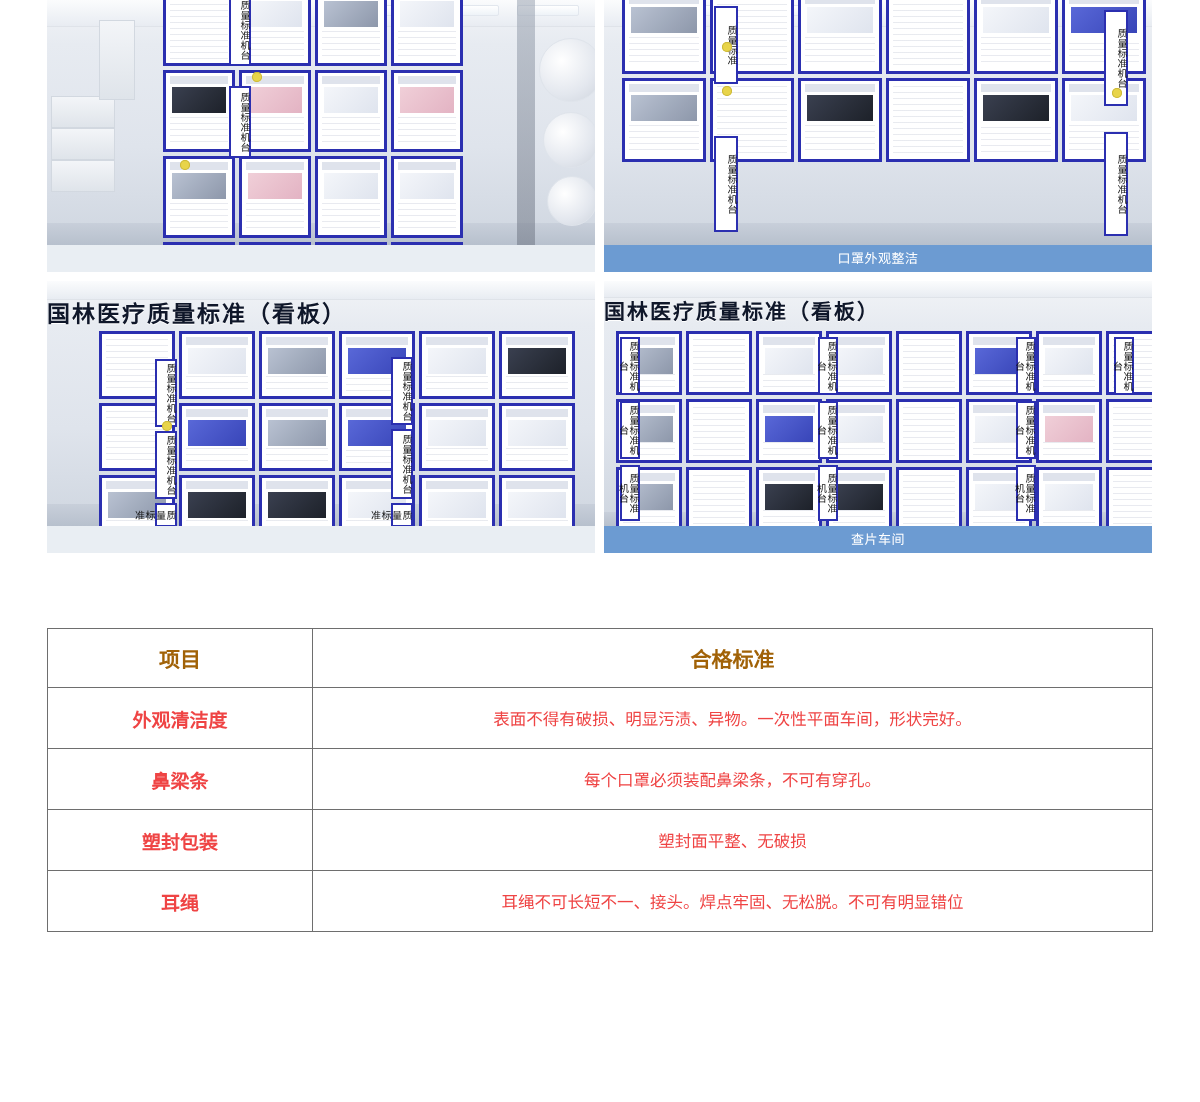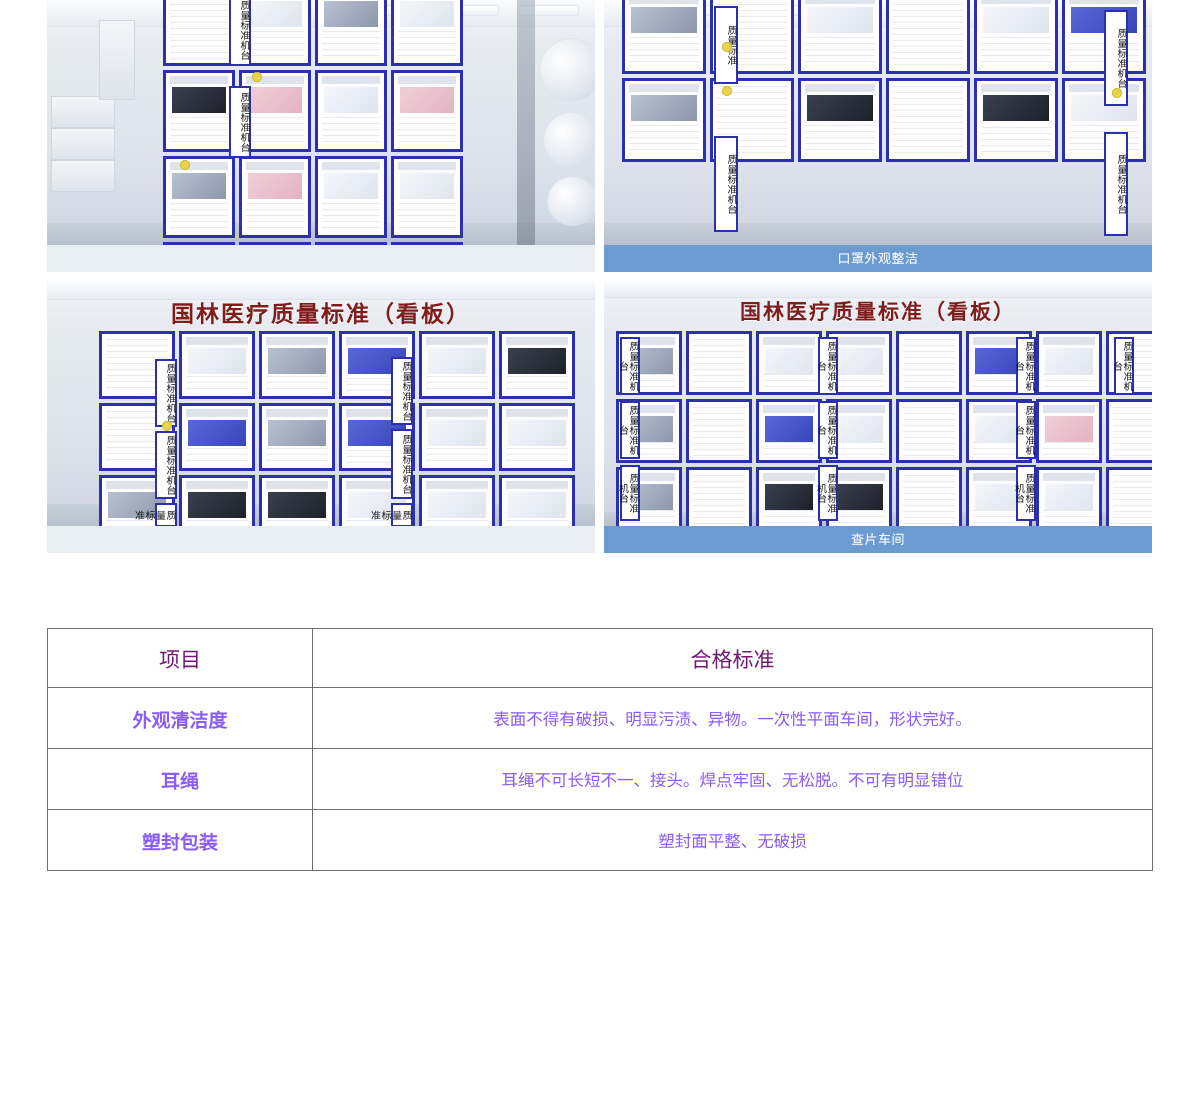--- a/index.html
+++ b/index.html
@@ -84,24 +84,23 @@
     left: 0; right: 0; bottom: 0;
     height: 22px;
     background: linear-gradient(180deg,#c8cfda, #b7c0cd);
   }
 
   
   .board-title {
     position: absolute;
     top: 14px;
     left: 0; right: 0;
-    text-align: center;
     font-size: 23px;
     font-weight: bold;
-    color: #7f1d1d;
+    color: #0f172a;
     letter-spacing: 2px;
     text-shadow: 0 1px 0 #fff;
   }
   .board-title.small { font-size: 21px; }
 
   
   .frames {
     position: absolute;
     display: grid;
     gap: 4px;
@@ -190,27 +189,27 @@
   }
   table th, table td {
     border: 1px solid #6e6e6e;
     text-align: center;
     vertical-align: middle;
     padding: 0 10px;
   }
   table th {
     height: 58px;
     font-size: 21px;
-    font-weight: normal;
-    color: #701a75;
+    font-weight: bold;
+    color: #a16207;
   }
   table td {
     height: 60px;
     font-size: 16.5px;
-    color: #8b5cf6;
+    color: #ef4444;
   }
   td.item-col { font-size: 19px; font-weight: bold; }
   col.c1 { width: 265px; }
 </style>
 </head>
 <body>
 
 <div class="page">
 
   <div class="photo-grid">
@@ -631,24 +630,28 @@
           <th>项目</th>
           <th>合格标准</th>
         </tr>
       </thead>
       <tbody>
         <tr>
           <td class="item-col">外观清洁度</td>
           <td>表面不得有破损、明显污渍、异物。一次性平面车间，形状完好。</td>
         </tr>
         <tr>
-          <td class="item-col">耳绳</td>
-          <td>耳绳不可长短不一、接头。焊点牢固、无松脱。不可有明显错位</td>
+          <td class="item-col">鼻梁条</td>
+          <td>每个口罩必须装配鼻梁条，不可有穿孔。</td>
         </tr>
         <tr>
           <td class="item-col">塑封包装</td>
           <td>塑封面平整、无破损</td>
         </tr>
+        <tr>
+          <td class="item-col">耳绳</td>
+          <td>耳绳不可长短不一、接头。焊点牢固、无松脱。不可有明显错位</td>
+        </tr>
       </tbody>
     </table>
   </div>
 
 </div>
 
 </body></html>

